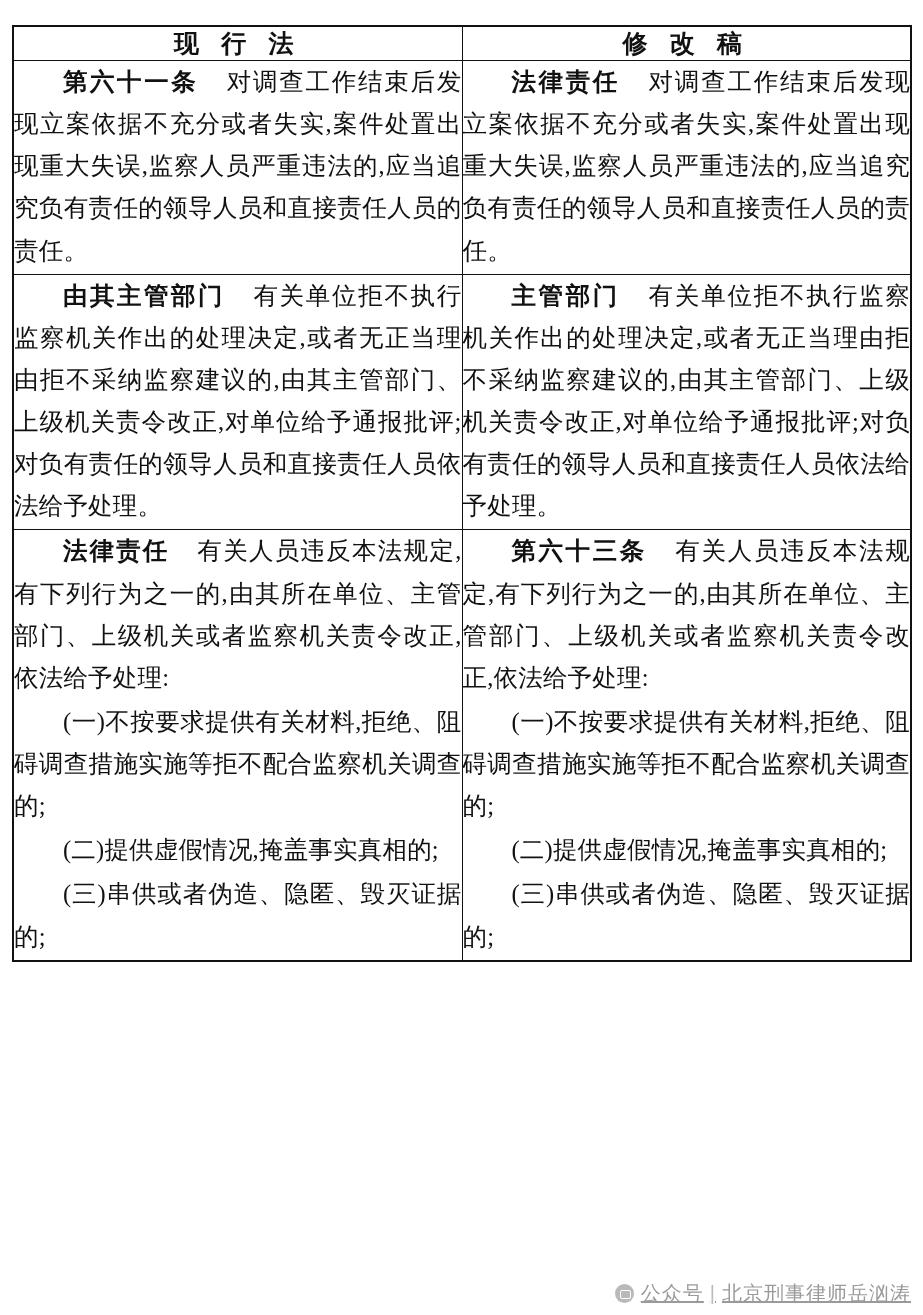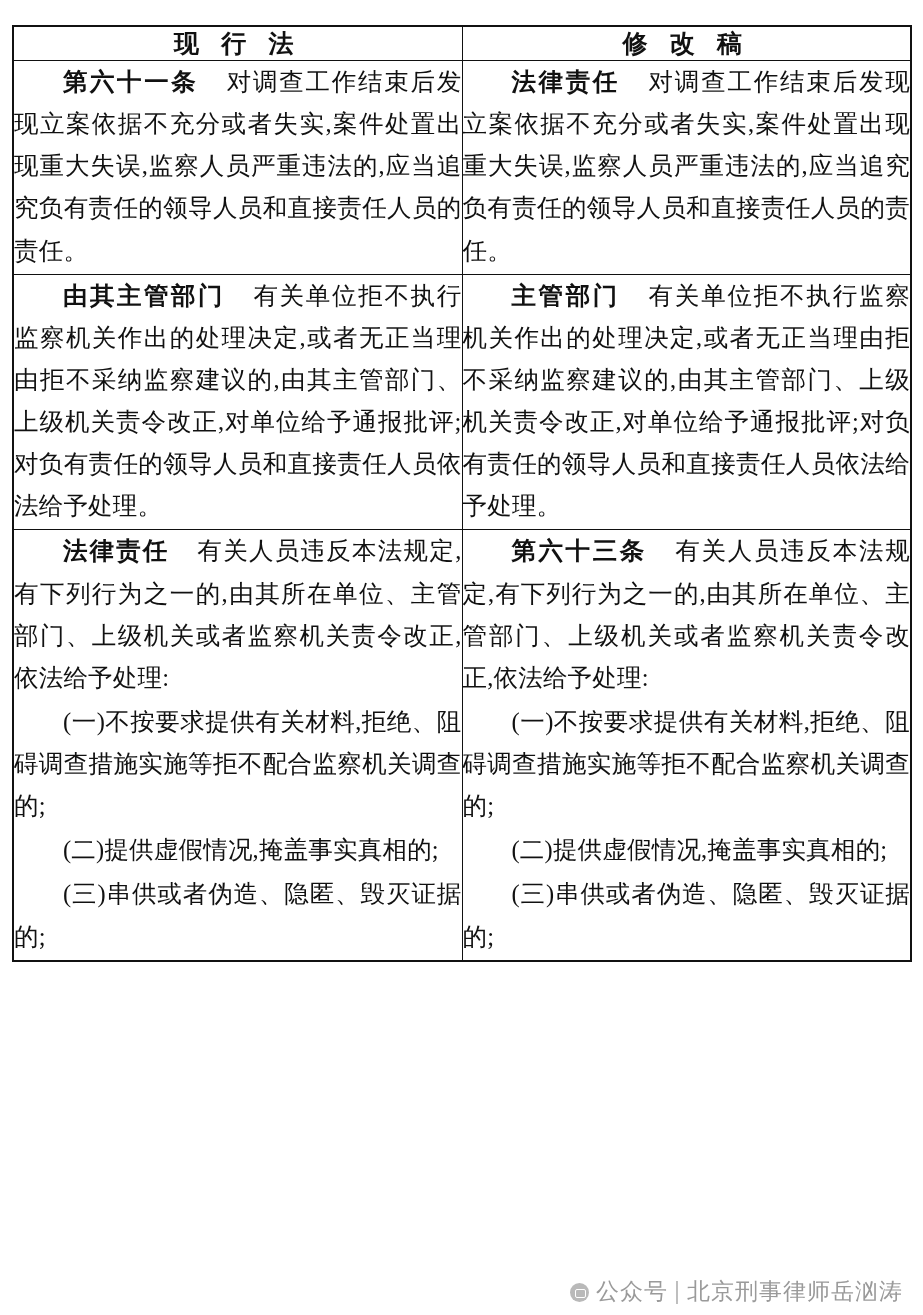--- a/index.html
+++ b/index.html
@@ -67,27 +67,28 @@
   .art-no {
     font-weight: bold;
     letter-spacing: 1px;
   }
   .gap {
     display: inline-block;
     width: 1.1em;
   }
   .watermark {
     position: absolute;
-    right: 20px;
+    right: 12px;
     bottom: 8px;
-    font-size: 23px;
+    font-size: 20px;
     color: #9a9a9a;
     font-family: "Liberation Sans", sans-serif;
     letter-spacing: 1px;
     white-space: nowrap;
+    text-decoration: underline;
   }
   .wm-logo {
     display: inline-block;
     width: 19px;
     height: 19px;
     border-radius: 50%;
     background: #b9b9b9;
     vertical-align: -3px;
     margin-right: 7px;
     position: relative;

